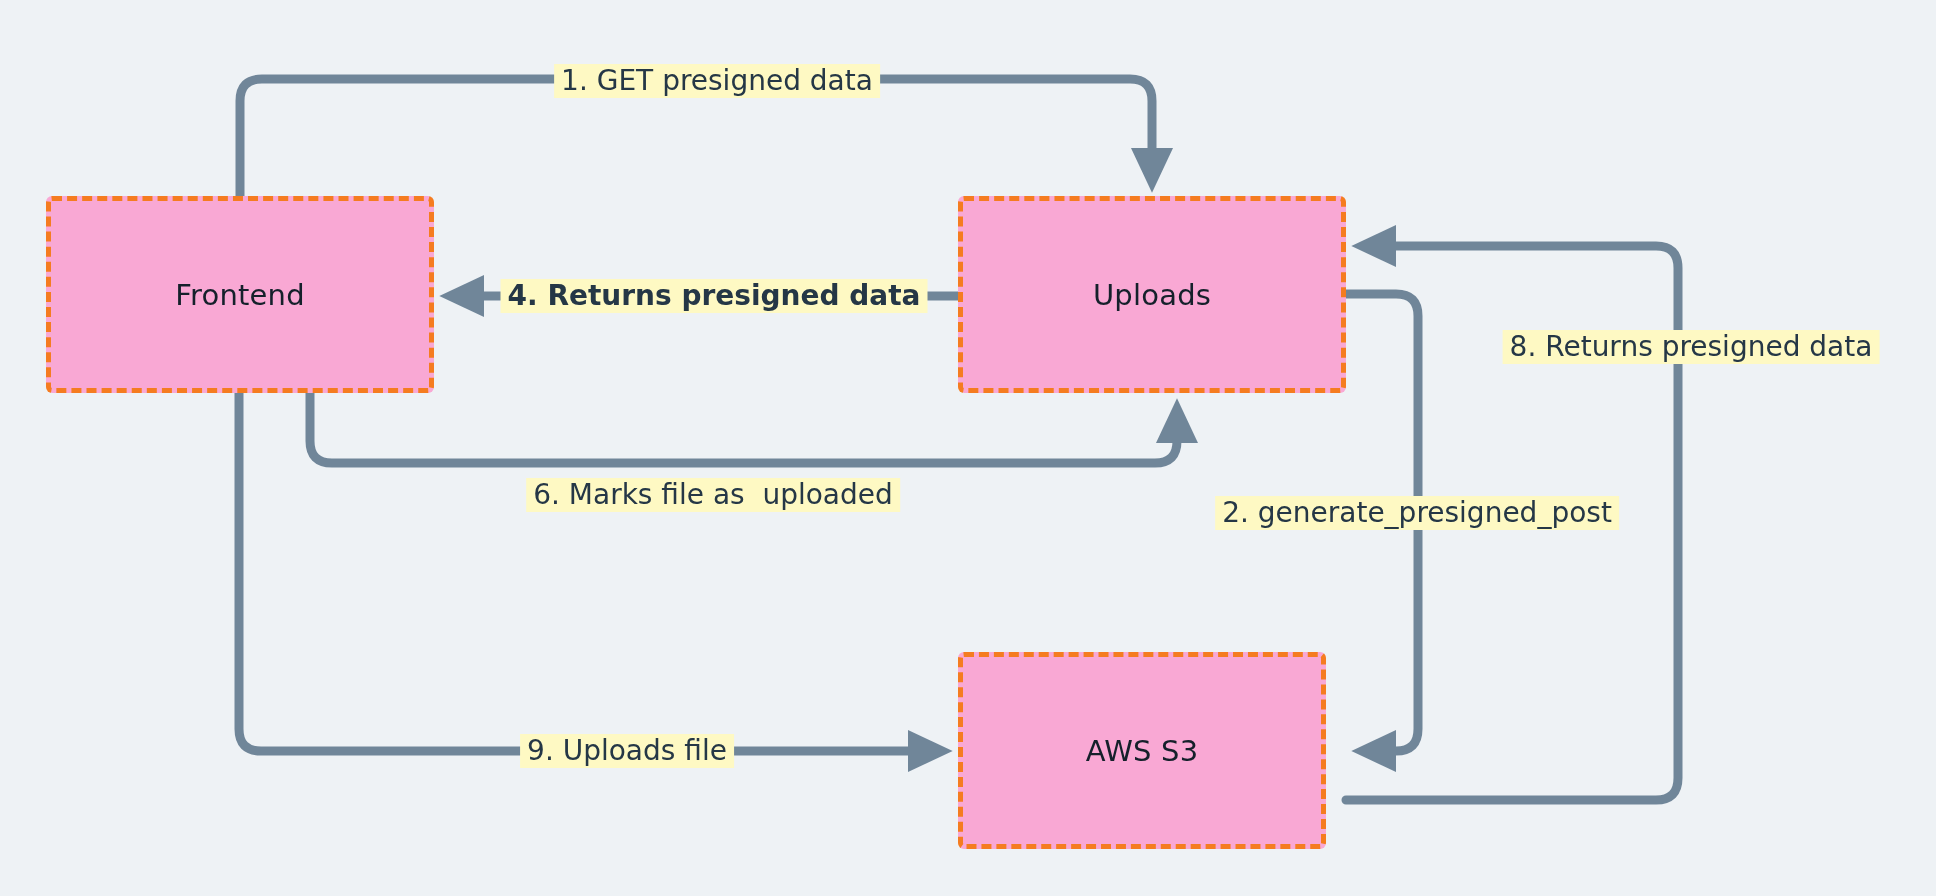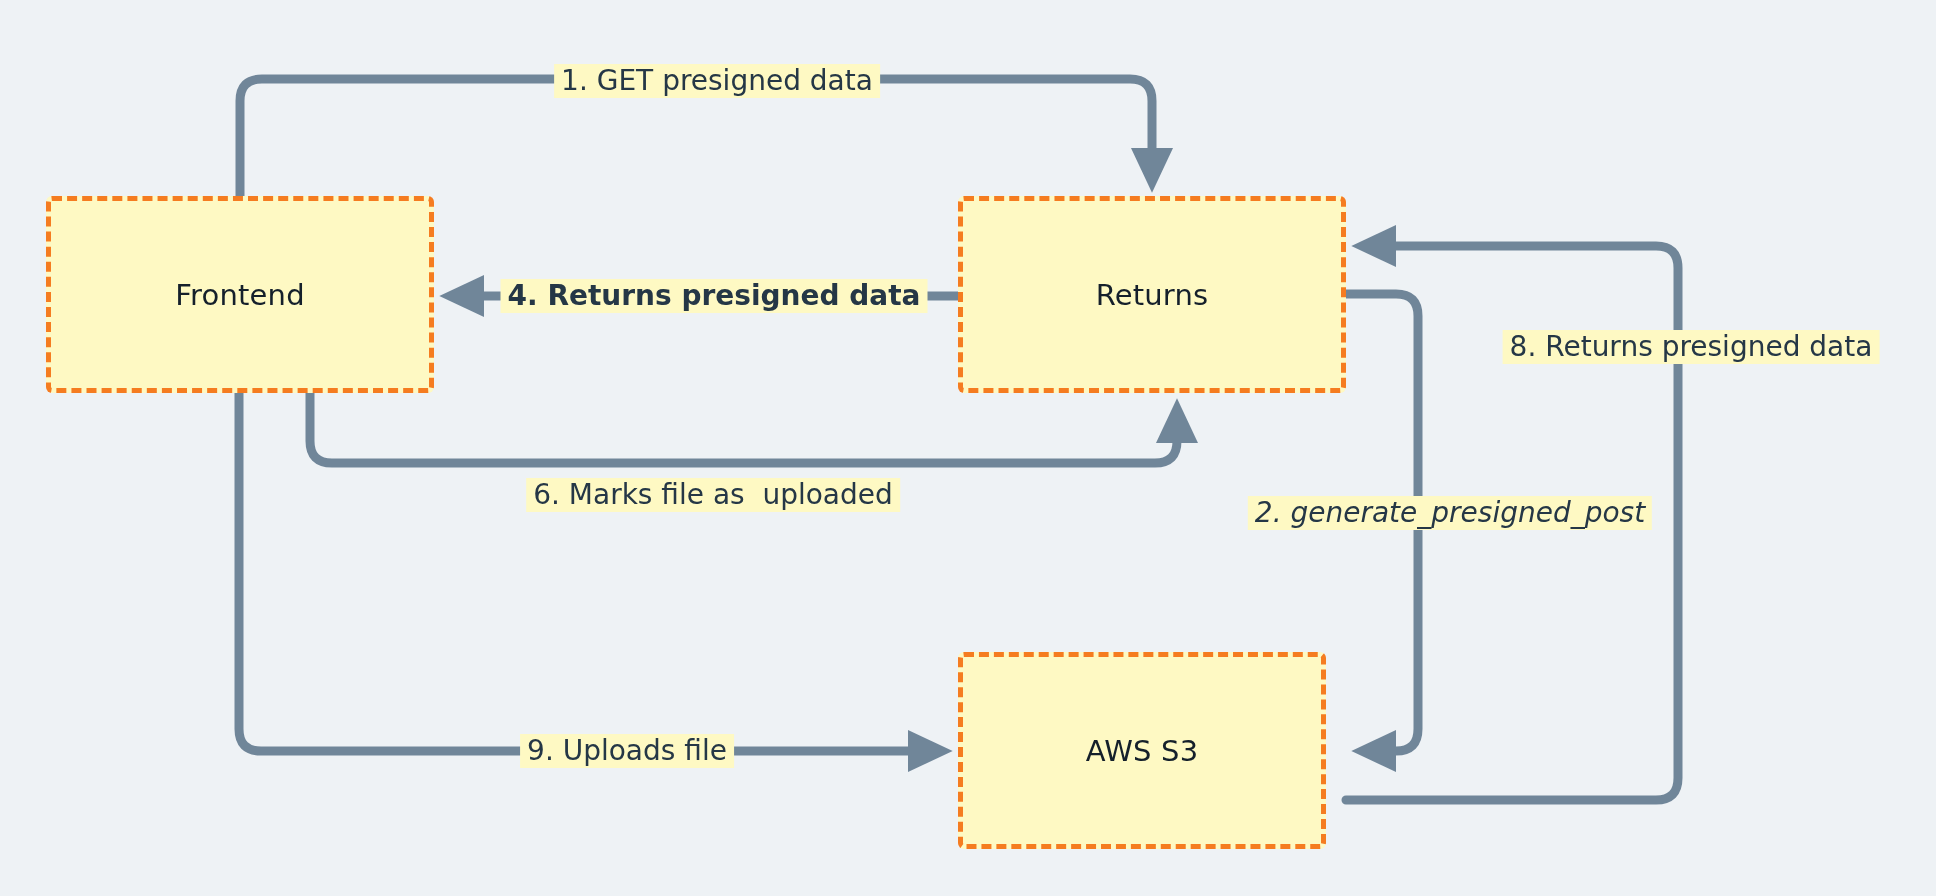--- a/index.html
+++ b/index.html
@@ -18,21 +18,21 @@
   #flow-svg {
     position: absolute;
     left: 0;
     top: 0;
     width: 1936px;
     height: 896px;
   }
   .node-box {
     position: absolute;
     box-sizing: border-box;
-    background: #fef9c3;
+    background: #f9a8d4;
     border: 5px dashed #f57c20;
     border-radius: 6px;
     display: flex;
     align-items: center;
     justify-content: center;
   }
   .node-label {
     font-size: 29px;
     color: #15202b;
     font-family: "DejaVu Sans", sans-serif;
@@ -74,27 +74,27 @@
     <path d="M 239 393 L 239 729 Q 239 751 261 751 L 932 751" fill="none" stroke="#708699" stroke-width="9" stroke-linecap="round" marker-end="url(#arrowhead)"></path>
 
     <path d="M 310 393 L 310 441 Q 310 463 332 463 L 1155 463 Q 1177 463 1177 441 L 1177 419" fill="none" stroke="#708699" stroke-width="9" stroke-linecap="round" marker-end="url(#arrowhead)"></path>
   </svg>
 
   <div class="node-box" style="left:46px; top:196px; width:388px; height:197px;">
     <span class="node-label">Frontend</span>
   </div>
 
   <div class="node-box" style="left:958px; top:196px; width:388px; height:197px;">
-    <span class="node-label">Returns</span>
+    <span class="node-label">Uploads</span>
   </div>
 
   <div class="node-box" style="left:958px; top:652px; width:368px; height:197px;">
     <span class="node-label">AWS S3</span>
   </div>
 
   <div class="edge-label" style="left:717px; top:81px;">1. GET presigned data</div>
-  <div class="edge-label" style="left:1450px; top:513px;font-style:italic;">2. generate_presigned_post</div>
+  <div class="edge-label" style="left:1417px; top:513px;">2. generate_presigned_post</div>
   <div class="edge-label" style="left:1691px; top:347px;">8. Returns presigned data</div>
   <div class="edge-label" style="left:714px; top:296px;font-weight:bold;">4. Returns presigned data</div>
   <div class="edge-label" style="left:627px; top:751px;">9. Uploads file</div>
   <div class="edge-label" style="left:713px; top:463px;margin-top:32px;">6. Marks file as  uploaded</div>
 
 </div>
 
 </body></html>

